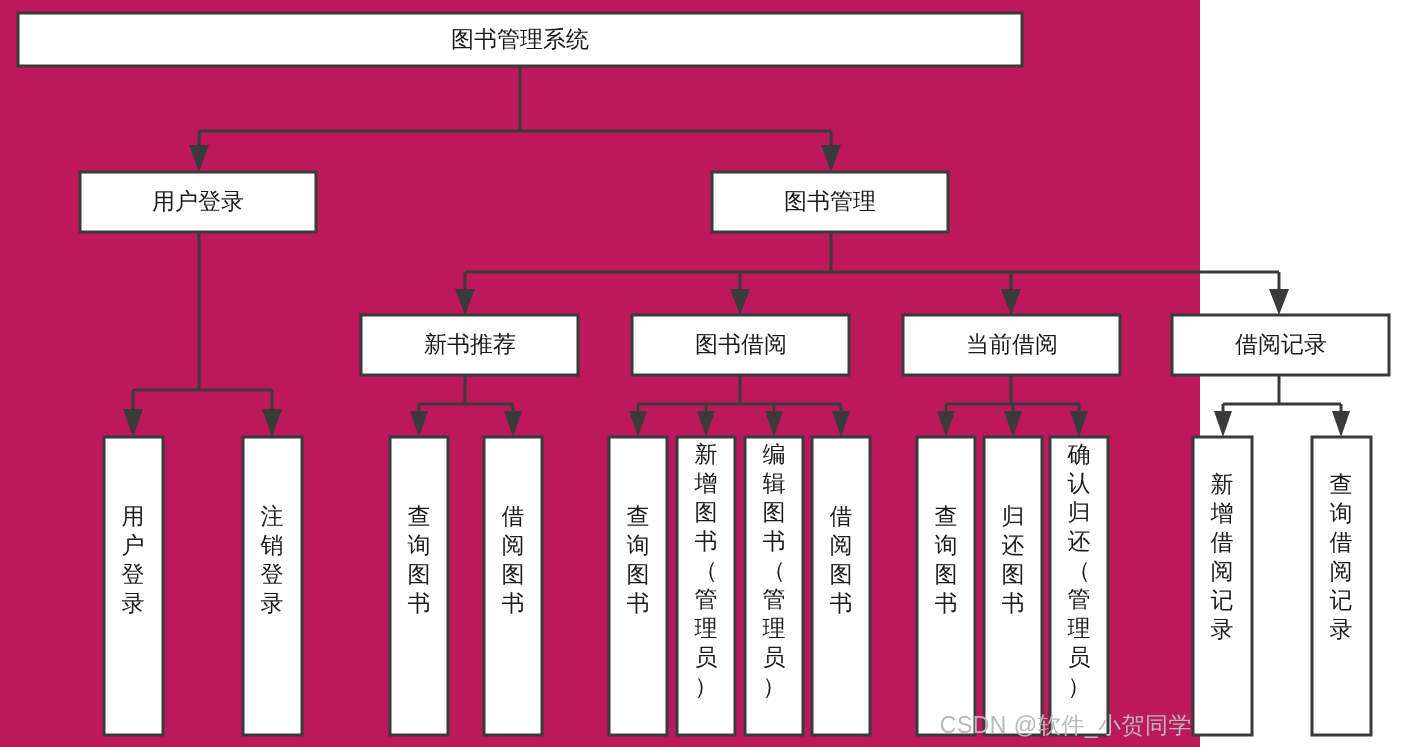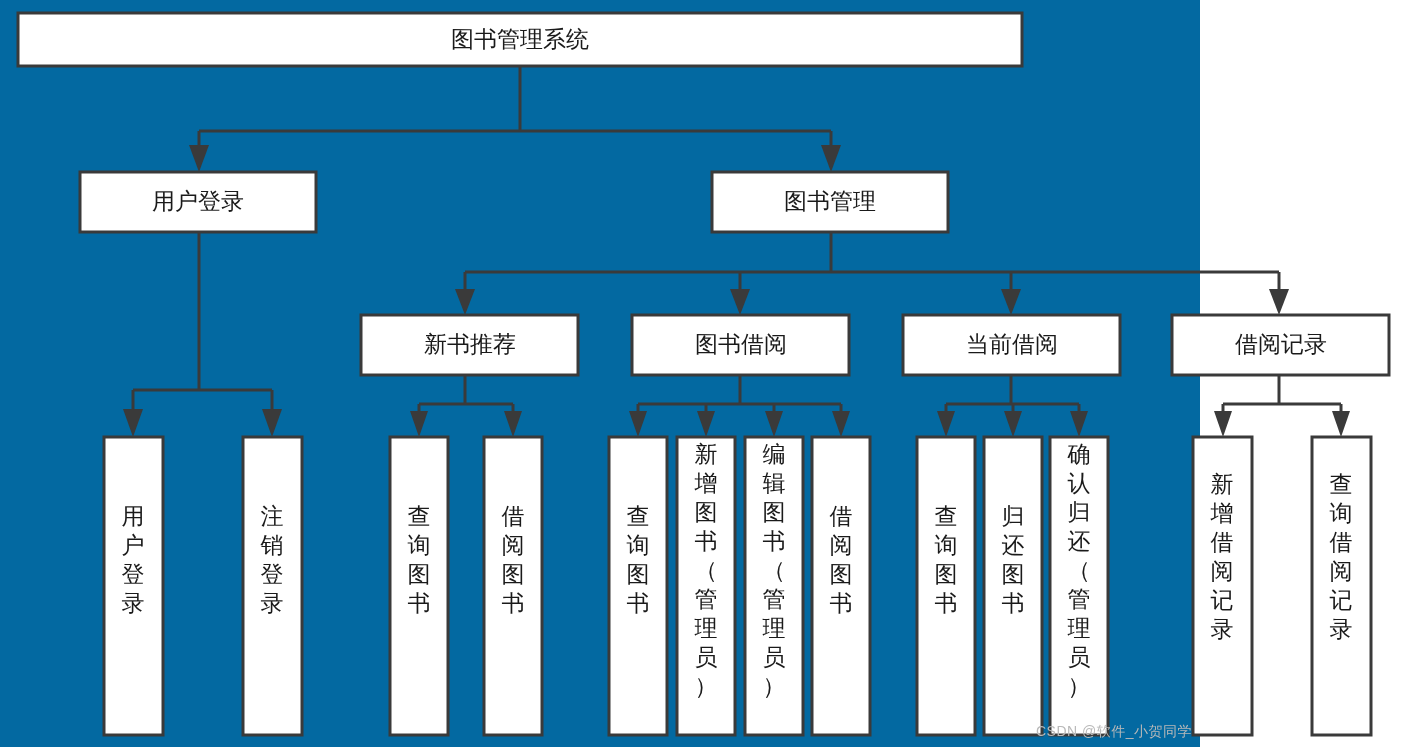--- a/index.html
+++ b/index.html
@@ -10,21 +10,21 @@
   body {
     width: 1405px;
     height: 747px;
     font-family: "Liberation Sans", "DejaVu Sans", sans-serif;
     overflow: hidden;
   }
   #diagram-root {
     position: relative;
     width: 1200px;
     height: 747px;
-    background: #0369a1;
+    background: #be185d;
   }
   svg.diagram-canvas {
     position: absolute;
     left: 0;
     top: 0;
     width: 1405px;
     height: 747px;
     display: block;
   }
   .node-box {
@@ -53,21 +53,21 @@
     fill: #1a1a1a;
     font-family: "Liberation Sans", "DejaVu Sans", sans-serif;
     font-size: 23px;
     text-anchor: middle;
   }
   .watermark-text {
     position: absolute;
     right: 8px;
     bottom: 6px;
     font-family: "Liberation Sans", "DejaVu Sans", sans-serif;
-    font-size: 14px;
+    font-size: 23px;
     color: #b9b9b9;
     white-space: nowrap;
     letter-spacing: 0.5px;
     user-select: none;
   }
 </style>
 </head>
 <body>
 
 <div id="diagram-root">

